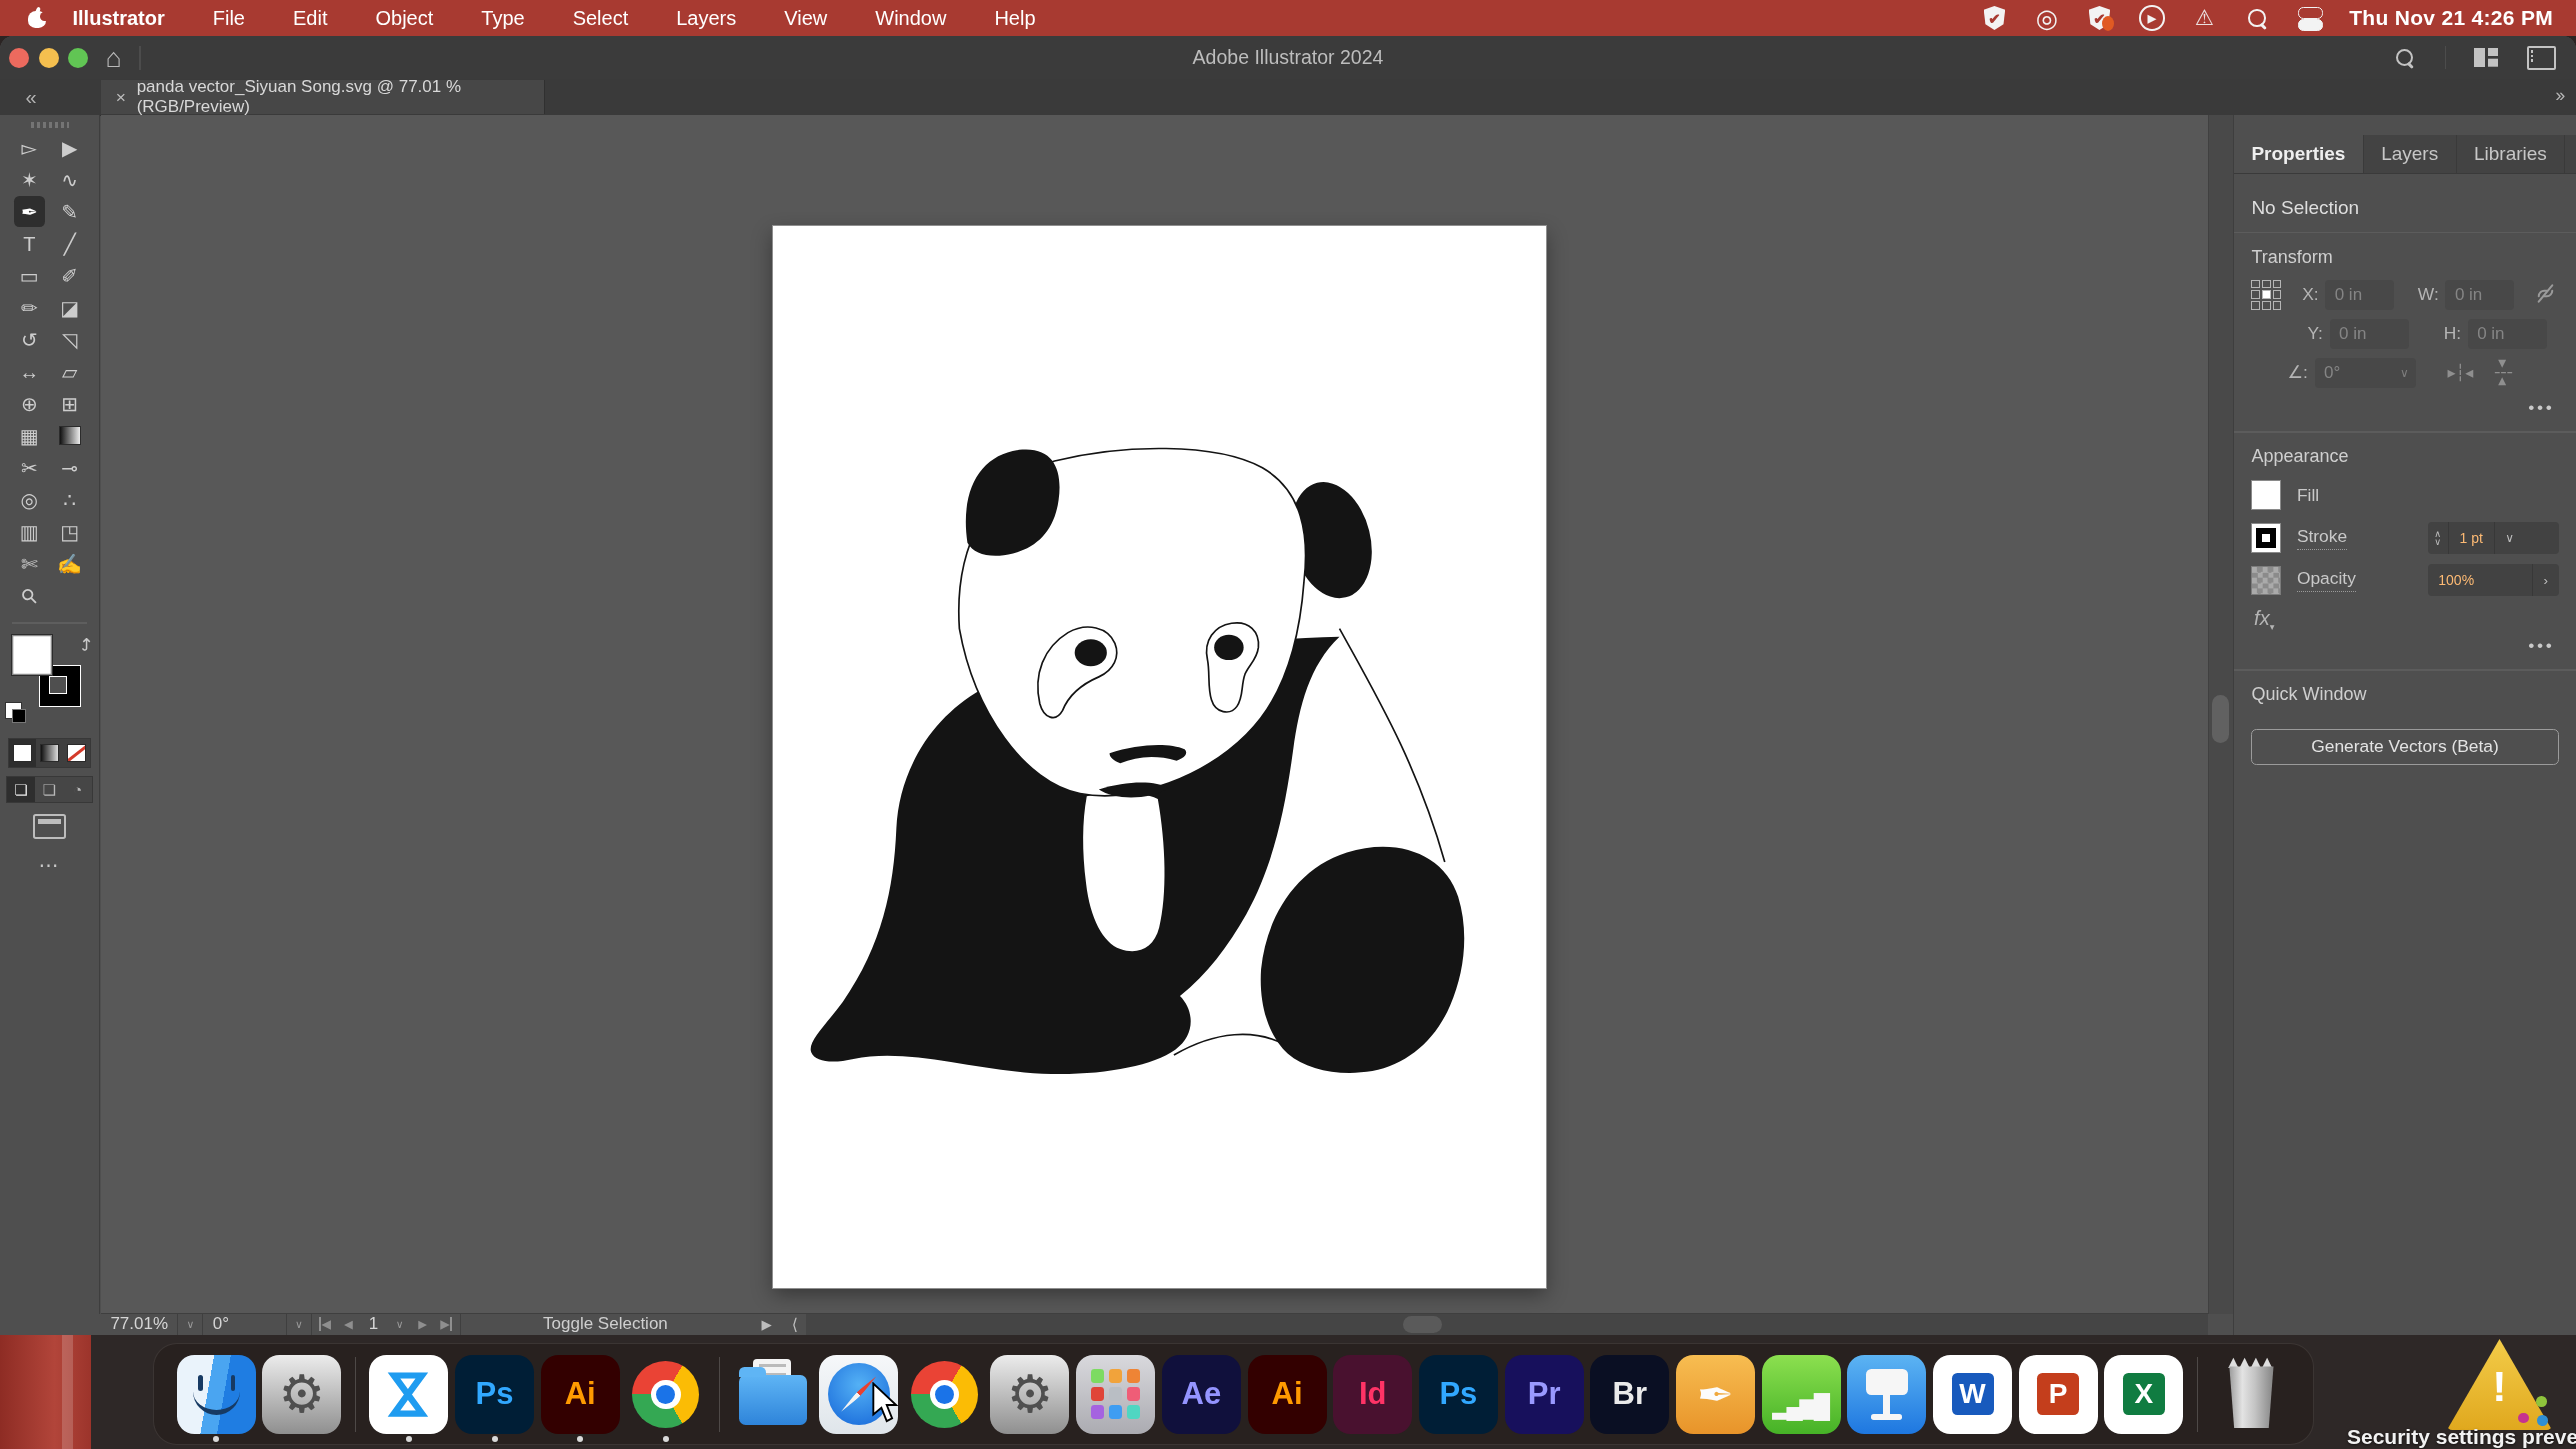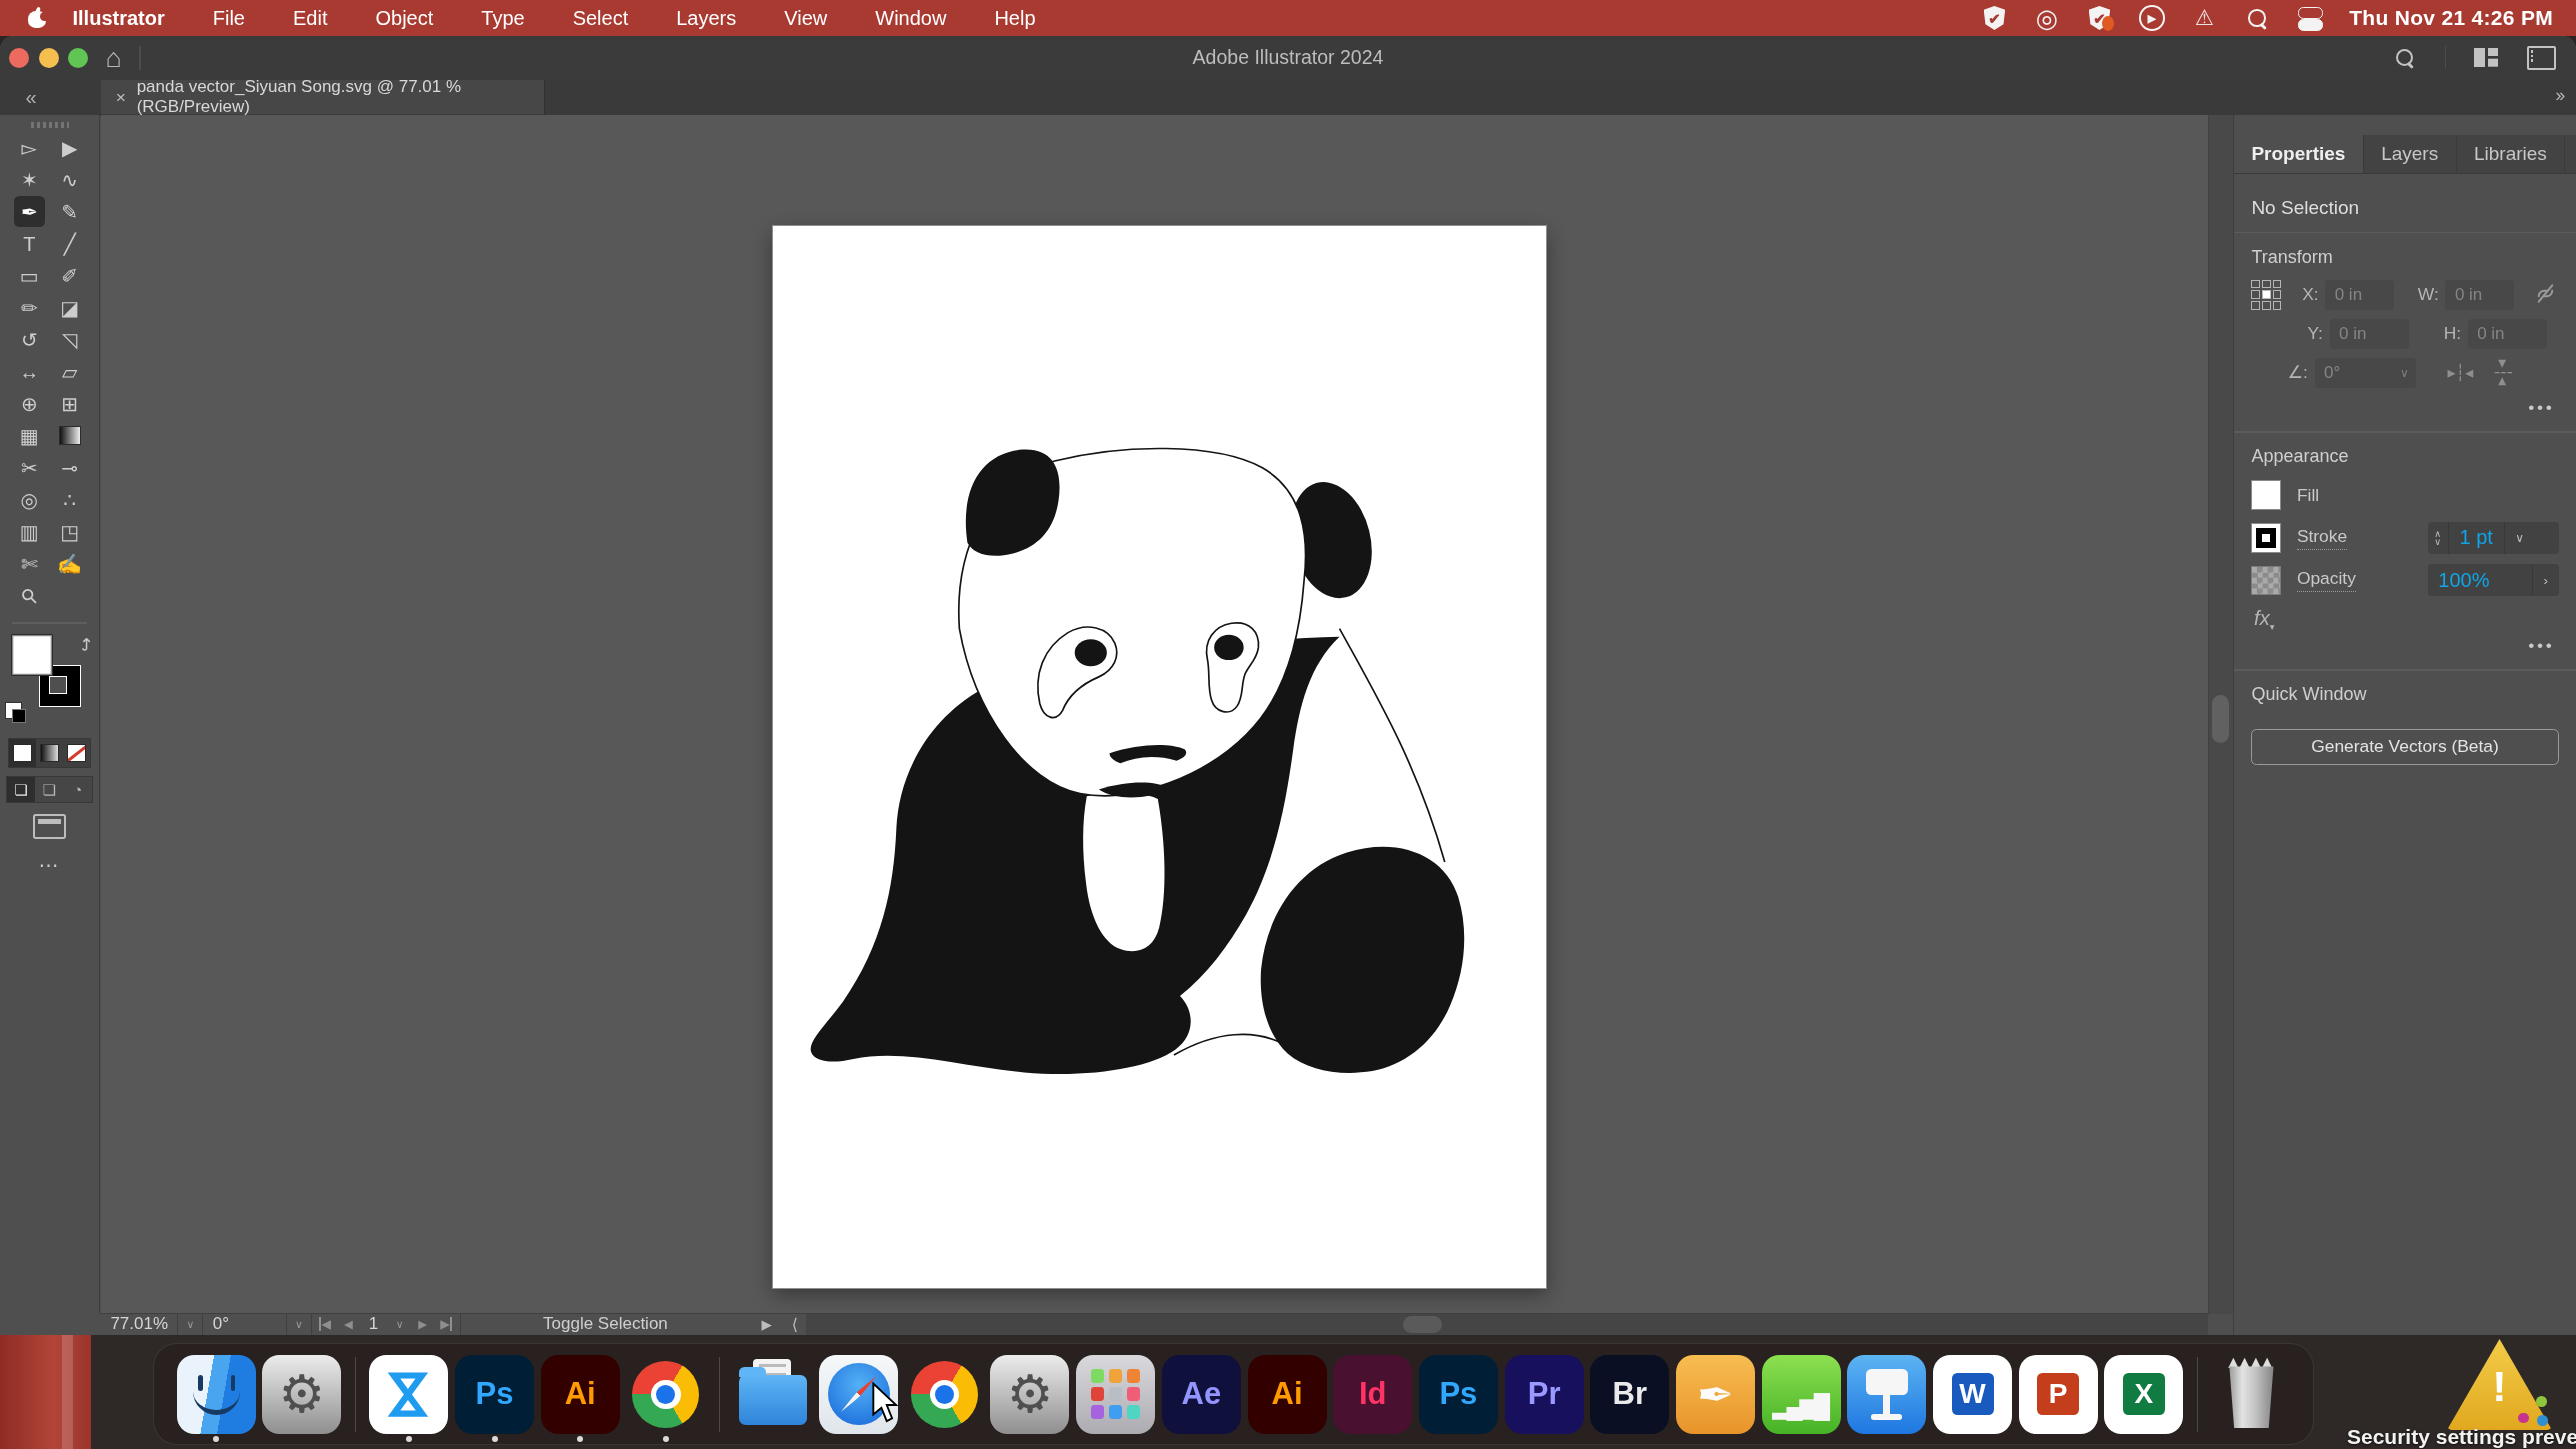--- a/index.html
+++ b/index.html
@@ -124,21 +124,21 @@
   .more-dots{text-align:right;color:#c9c9c9;font-size:17.4px;letter-spacing:2.7px;margin:2.7px 4px 0 0;}
   .a-row{display:flex;align-items:center;margin-bottom:10.7px;height:32px;}
   .a-swatch{width:29.5px;height:29.5px;border:1.3px solid #8a8a8a;margin-right:16px;box-sizing:border-box;}
   #sw-fill{background:#fff;}
   #sw-stroke{background:#fff;position:relative;}
   #sw-stroke:after{content:"";position:absolute;inset:4px;border:6px solid #000;}
   #sw-opacity{background:repeating-conic-gradient(#9f9f9f 0 25%,#c9c9c9 0 50%) 0 0/10.7px 10.7px;opacity:.75;}
   .a-label{font-size:17.4px;color:#c9c9c9;}
   .a-label.dotted{border-bottom:1.3px dotted #9a9a9a;padding-bottom:2px;}
   .ctl{margin-left:auto;display:flex;align-items:stretch;background:#424242;border-radius:4px;height:32px;overflow:hidden;}
-  .ctl .seg{display:flex;align-items:center;justify-content:center;color:#0ea5e9;font-size:20px;padding:0 10.7px;}
+  .ctl .seg{display:flex;align-items:center;justify-content:center;color:#fdba74;font-size:14px;padding:0 10.7px;}
   .ctl .seg.vdiv{border-left:1.3px solid #383838;}
   .stepper{display:flex;flex-direction:column;justify-content:center;color:#bdbdbd;font-size:9.4px;line-height:8px;padding:0 6.7px;}
   #fx-label{font-size:20px;font-style:italic;color:#b5b5b5;margin:2.7px 0 0 2.7px;}
   #fx-label .caret{font-size:9.4px;font-style:normal;vertical-align:sub;}
   #qa-btn{margin:12px 0 0 0;width:100%;height:36px;border:1.3px solid #9b9b9b;border-radius:5.4px;background:transparent;
      color:#e3e3e3;font-size:17.4px;font-family:inherit;}
 
   
   #statusbar{position:absolute;left:101px;right:368px;bottom:0;height:21.5px;background:#4f4f4f;border-top:1.3px solid #3f3f3f;
      display:flex;align-items:stretch;color:#d5d5d5;font-size:17px;}

